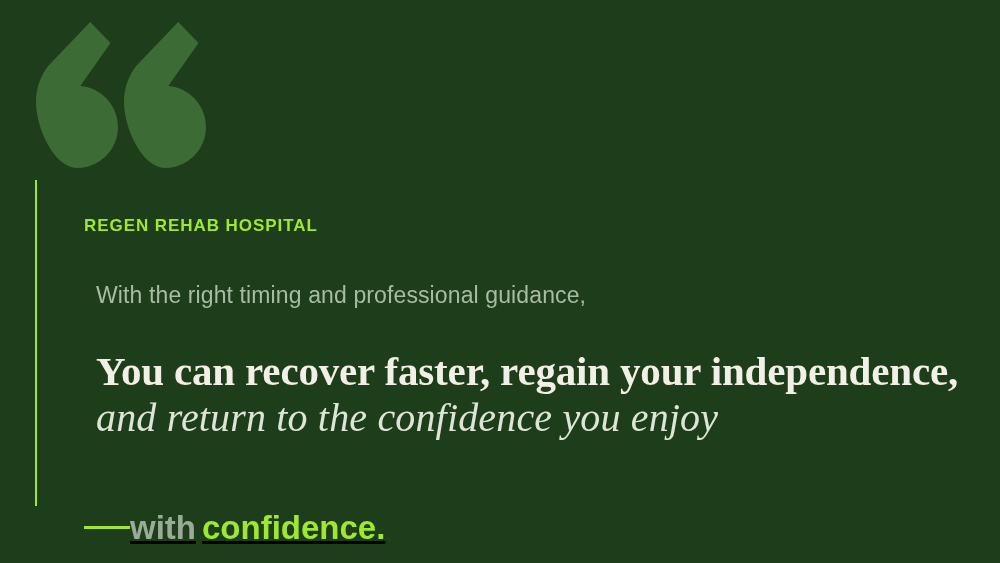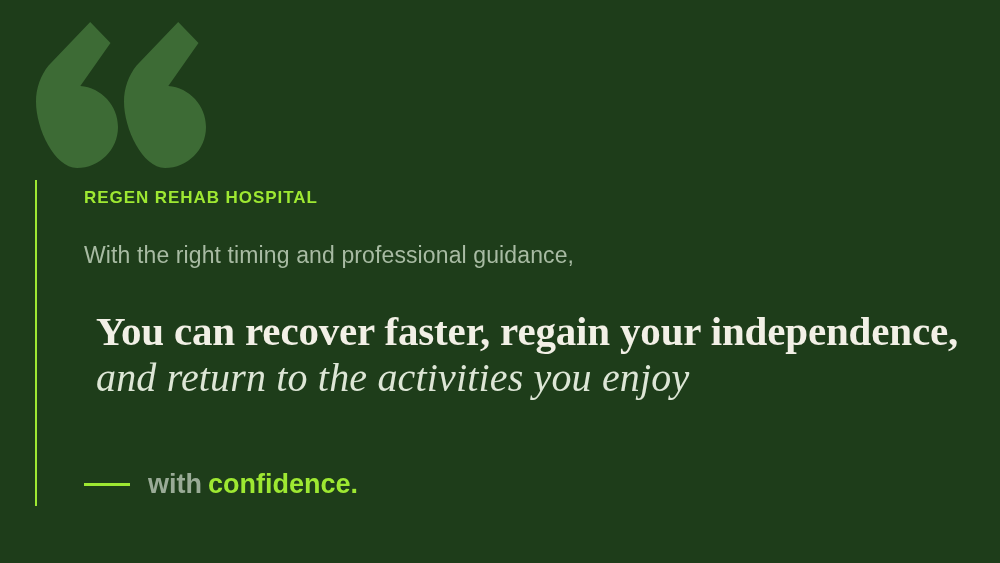--- a/index.html
+++ b/index.html
@@ -44,42 +44,42 @@
     top: 180px;
     width: 2px;
     height: 326px;
     background: #9ee832;
   }
 
   
   .content {
     position: absolute;
     left: 84px;
-    top: 166px;
+    top: 194px;
     width: 880px;
   }
 
   .eyebrow {
     font-family: "Liberation Sans", sans-serif;
     font-size: 17px;
     font-weight: bold;
     letter-spacing: 0.055em;
     color: #9ee832;
     line-height: 1.1;
     margin: 0;
     padding-top: 23px;
   }
 
   .subtitle {
     font-family: "Liberation Sans", sans-serif;
     font-size: 23px;
     font-weight: 400;
     color: #a8bba3;
     line-height: 1.25;
-    margin: 0;
+    margin: 12px;
     padding-top: 33px;
     letter-spacing: 0.005em;
   }
 
   .headline {
     margin: 12px;
     padding-top: 28px;
   }
   .headline-line-1 {
     display: block;
@@ -112,26 +112,26 @@
   }
   .kicker-dash {
     display: inline-block;
     width: 46px;
     height: 3px;
     background: #9ee832;
     flex: 0 0 auto;
   }
   .kicker-text {
     display: inline-block;
-    margin-left: 18px;
     font-family: "Liberation Sans", sans-serif;
-    font-size: 27px;
+    font-size: 33px;
     font-weight: bold;
     line-height: 1;
     white-space: nowrap;
+    text-decoration: underline;
   }
   .kicker-with {
     color: #9aab97;
   }
   .kicker-strong {
     color: #9ee832;
     margin-left: 6px;
   }
 </style>
 </head>
@@ -149,21 +149,21 @@
   <div class="accent-rule"></div>
 
   <div class="content">
 
     <p class="eyebrow">REGEN REHAB HOSPITAL</p>
 
     <p class="subtitle">With the right timing and professional guidance,</p>
 
     <div class="headline">
       <span class="headline-line-1">You can recover faster, regain your independence,</span>
-      <span class="headline-line-2">and return to the activities you enjoy</span>
+      <span class="headline-line-2">and return to the confidence you enjoy</span>
     </div>
 
     <div class="kicker">
       <span class="kicker-dash"></span>
       <span class="kicker-text">
         <span class="kicker-with">with</span><span class="kicker-strong">confidence.</span>
       </span>
     </div>
 
   </div>

